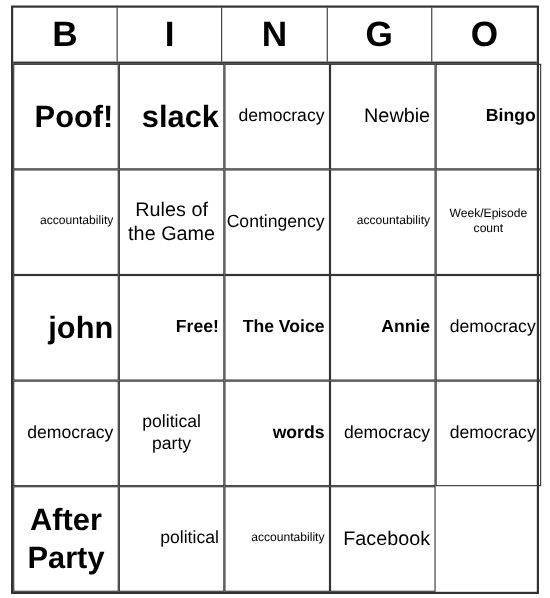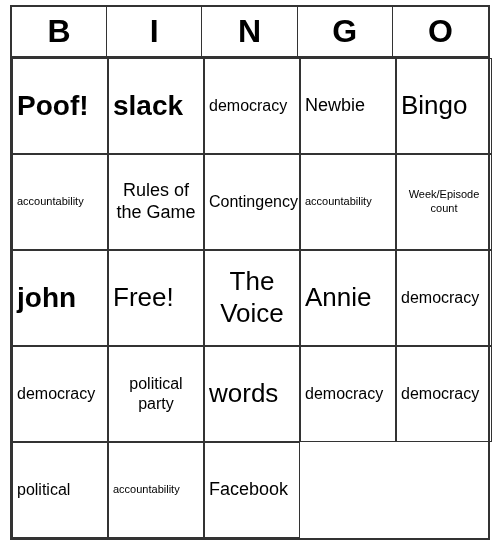--- a/index.html
+++ b/index.html
@@ -35,38 +35,38 @@
       display: grid;
       grid-template-columns: repeat(5, 1fr);
       grid-template-rows: repeat(5, 1fr);
     }
     .bingo-cell {
       border: 1px solid #333;
       width: 96px;
       height: 96px;
       display: flex;
       align-items: center;
-      justify-content: flex-start;
+      justify-content: flex-end;
       text-align: center;
       padding: 4px;
       overflow: hidden;
     }
     .bingo-cell:nth-child(5n) {
       border-right: 1px solid #333;
     }
     .cell-text {
       line-height: 1.2;
     }
     .size-xl {
       font-size: 28px;
       font-weight: bold;
     }
     .size-lg {
-      font-size: 26px;
-      font-weight: normal;
+      font-size: 16px;
+      font-weight: bold;
     }
     .size-md {
       font-size: 18px;
     }
     .size-sm {
       font-size: 16px;
     }
     .size-xs {
       font-size: 11px;
     }
@@ -137,20 +137,23 @@
       <div class="bingo-cell">
         <span class="cell-text size-lg">words</span>
       </div>
       <div class="bingo-cell">
         <span class="cell-text size-sm">democracy</span>
       </div>
       <div class="bingo-cell">
         <span class="cell-text size-sm">democracy</span>
       </div>
       <div class="bingo-cell">
+        <span class="cell-text size-xl">After Party</span>
+      </div>
+      <div class="bingo-cell">
         <span class="cell-text size-sm">political</span>
       </div>
       <div class="bingo-cell">
         <span class="cell-text size-xs">accountability</span>
       </div>
       <div class="bingo-cell">
         <span class="cell-text size-md">Facebook</span>
       </div>
     </div>
 </div>

